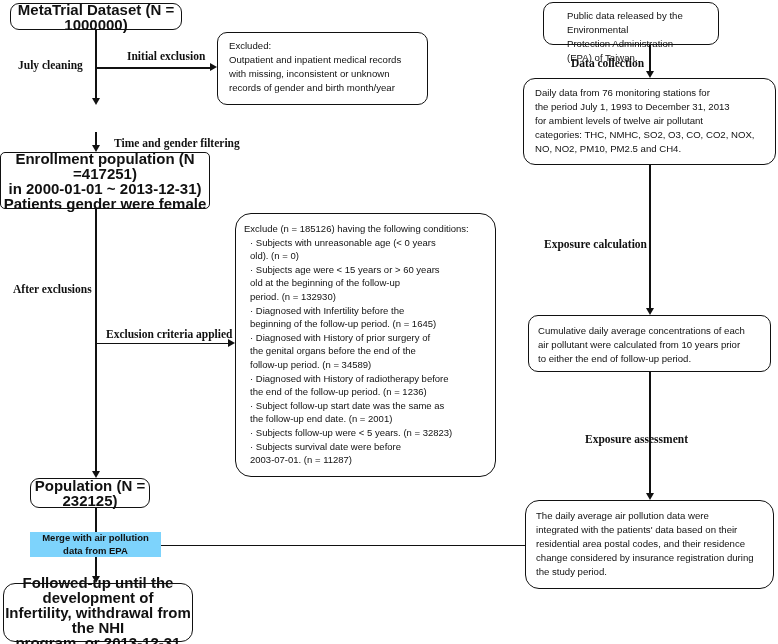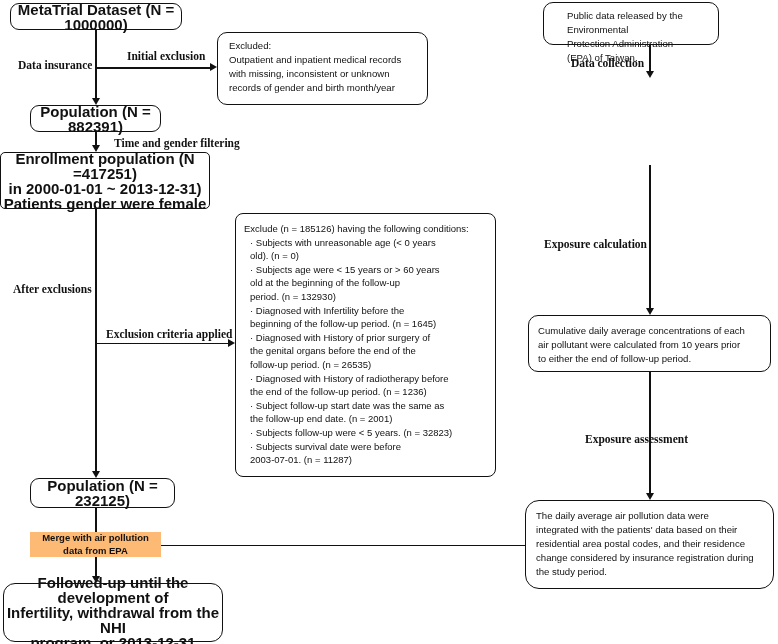--- a/index.html
+++ b/index.html
@@ -20,21 +20,21 @@
   .prel { white-space:pre-line; }
   .exc { font-size:9.5px; line-height:13.6px; }
   .exc-item { padding-left:6px; }
   .exc-item::before { content:"\00b7\00a0"; }
   .slabel {
     position:absolute; font-family:"Liberation Serif", serif;
     font-weight:bold; font-size:11.5px; color:#111111; white-space:nowrap;
   }
   .mlabel {
     position:absolute; font-weight:bold; font-size:9.5px; line-height:12.5px;
-    text-align:center; background:#fdba74;
+    text-align:center; background:#7dd3fc;
   }
   .vline, .hline { position:absolute; background:#111111; }
   .vline { width:1.6px; }
   .hline { height:1.6px; }
   .arr { position:absolute; width:0; height:0; }
   .arr.down { border-left:4.5px solid transparent; border-right:4.5px solid transparent; border-top:7px solid #111111; }
   .arr.right { border-top:4.5px solid transparent; border-bottom:4.5px solid transparent; border-left:7px solid #111111; }
 </style>
 </head>
 <body>
@@ -63,77 +63,81 @@
 
   <div class="vline" style="left:649.3px; top:45px; height:26px;"></div>
   <div class="arr down" style="left:645.5px; top:71px;"></div>
 
   <div class="vline" style="left:649.3px; top:165px; height:143px;"></div>
   <div class="arr down" style="left:645.5px; top:308px;"></div>
 
   <div class="vline" style="left:649.3px; top:372px; height:121px;"></div>
   <div class="arr down" style="left:645.5px; top:493px;"></div>
 
-  <div class="slabel" style="left:18px; top:59px;">Data insurance</div>
+  <div class="slabel" style="left:18px; top:59px;">July cleaning</div>
   <div class="slabel" style="left:127px; top:50px;">Initial exclusion</div>
   <div class="slabel" style="left:114px; top:137px;">Time and gender filtering</div>
   <div class="slabel" style="left:13px; top:283px;">After exclusions</div>
   <div class="slabel" style="left:106px; top:328px;">Exclusion criteria applied</div>
   <div class="slabel" style="left:571px; top:57px;">Data collection</div>
   <div class="slabel" style="left:544px; top:238px;">Exposure calculation</div>
   <div class="slabel" style="left:572px; top:433px;margin-left:13px;">Exposure assessment</div>
 
   <div class="mlabel prel" style="left:30px; top:532px; width:131px;">Merge with air pollution
 data from EPA</div>
 
   <div class="box flowbox" style="left:10px; top:3px; width:172px; height:27px;">MetaTrial Dataset (N = 1000000)</div>
 
   <div class="box para" style="left:217px; top:32px; width:211px; height:73px; border-radius:10px; padding:6px 11px;">
     <div>Excluded:</div>
     <div class="prel">Outpatient and inpatient medical records
 with missing, inconsistent or unknown
 records of gender and birth month/year</div>
   </div>
 
-  <div class="box flowbox" style="left:30px; top:105px; width:131px; height:27px;">Population (N = 882391)</div>
 
   <div class="box flowbox prel" style="left:0; top:152px; width:210px; height:57px; border-radius:5px;">Enrollment population (N =417251)
 in 2000-01-01 ~ 2013-12-31)
 Patients gender were female</div>
 
-  <div class="box exc" style="left:235px; top:213px; width:261px; height:264px; border-radius:8px; padding:8px;">
+  <div class="box exc" style="left:235px; top:213px; width:261px; height:264px; border-radius:16px; padding:8px;">
     <div>Exclude (n = 185126) having the following conditions:</div>
     <div class="exc-item prel">Subjects with unreasonable age (&lt; 0 years
 old). (n = 0)</div>
     <div class="exc-item prel">Subjects age were &lt; 15 years or &gt; 60 years
 old at the beginning of the follow-up
 period. (n = 132930)</div>
     <div class="exc-item prel">Diagnosed with Infertility before the
 beginning of the follow-up period. (n = 1645)</div>
     <div class="exc-item prel">Diagnosed with History of prior surgery of
 the genital organs before the end of the
-follow-up period. (n = 26535)</div>
+follow-up period. (n = 34589)</div>
     <div class="exc-item prel">Diagnosed with History of radiotherapy before
 the end of the follow-up period. (n = 1236)</div>
     <div class="exc-item prel">Subject follow-up start date was the same as
 the follow-up end date. (n = 2001)</div>
     <div class="exc-item prel">Subjects follow-up were &lt; 5 years. (n = 32823)</div>
     <div class="exc-item prel">Subjects survival date were before
 2003-07-01. (n = 11287)</div>
   </div>
 
-  <div class="box flowbox" style="left:30px; top:478px; width:145px; height:30px;">Population (N = 232125)</div>
+  <div class="box flowbox" style="left:30px; top:478px; width:120px; height:30px;">Population (N = 232125)</div>
 
-  <div class="box flowbox prel" style="left:3px; top:583px; width:220px; height:59px; border-radius:12px;">Followed-up until the development of
+  <div class="box flowbox prel" style="left:3px; top:583px; width:190px; height:59px; border-radius:12px;">Followed-up until the development of
 Infertility, withdrawal from the NHI
 program, or 2013-12-31</div>
 
   <div class="box para prel" style="left:543px; top:2px; width:176px; height:43px; border-radius:10px; padding:6px 23px;">Public data released by the Environmental
 Protection Administration (EPA) of Taiwan.</div>
 
+  <div class="box para prel" style="left:523px; top:78px; width:253px; height:87px; border-radius:12px; padding:7px 11px;">Daily data from 76 monitoring stations for
+the period July 1, 1993 to December 31, 2013
+for ambient levels of twelve air pollutant
+categories: THC, NMHC, SO2, O3, CO, CO2, NOX,
+NO, NO2, PM10, PM2.5 and CH4.</div>
 
   <div class="box para prel" style="left:528px; top:315px; width:243px; height:57px; border-radius:10px; padding:8px 9px;">Cumulative daily average concentrations of each
 air pollutant were calculated from 10 years prior
 to either the end of follow-up period.</div>
 
   <div class="box para prel" style="left:525px; top:500px; width:249px; height:89px; border-radius:14px; padding:8px 10px;">The daily average air pollution data were
 integrated with the patients' data based on their
 residential area postal codes, and their residence
 change considered by insurance registration during
 the study period.</div>

